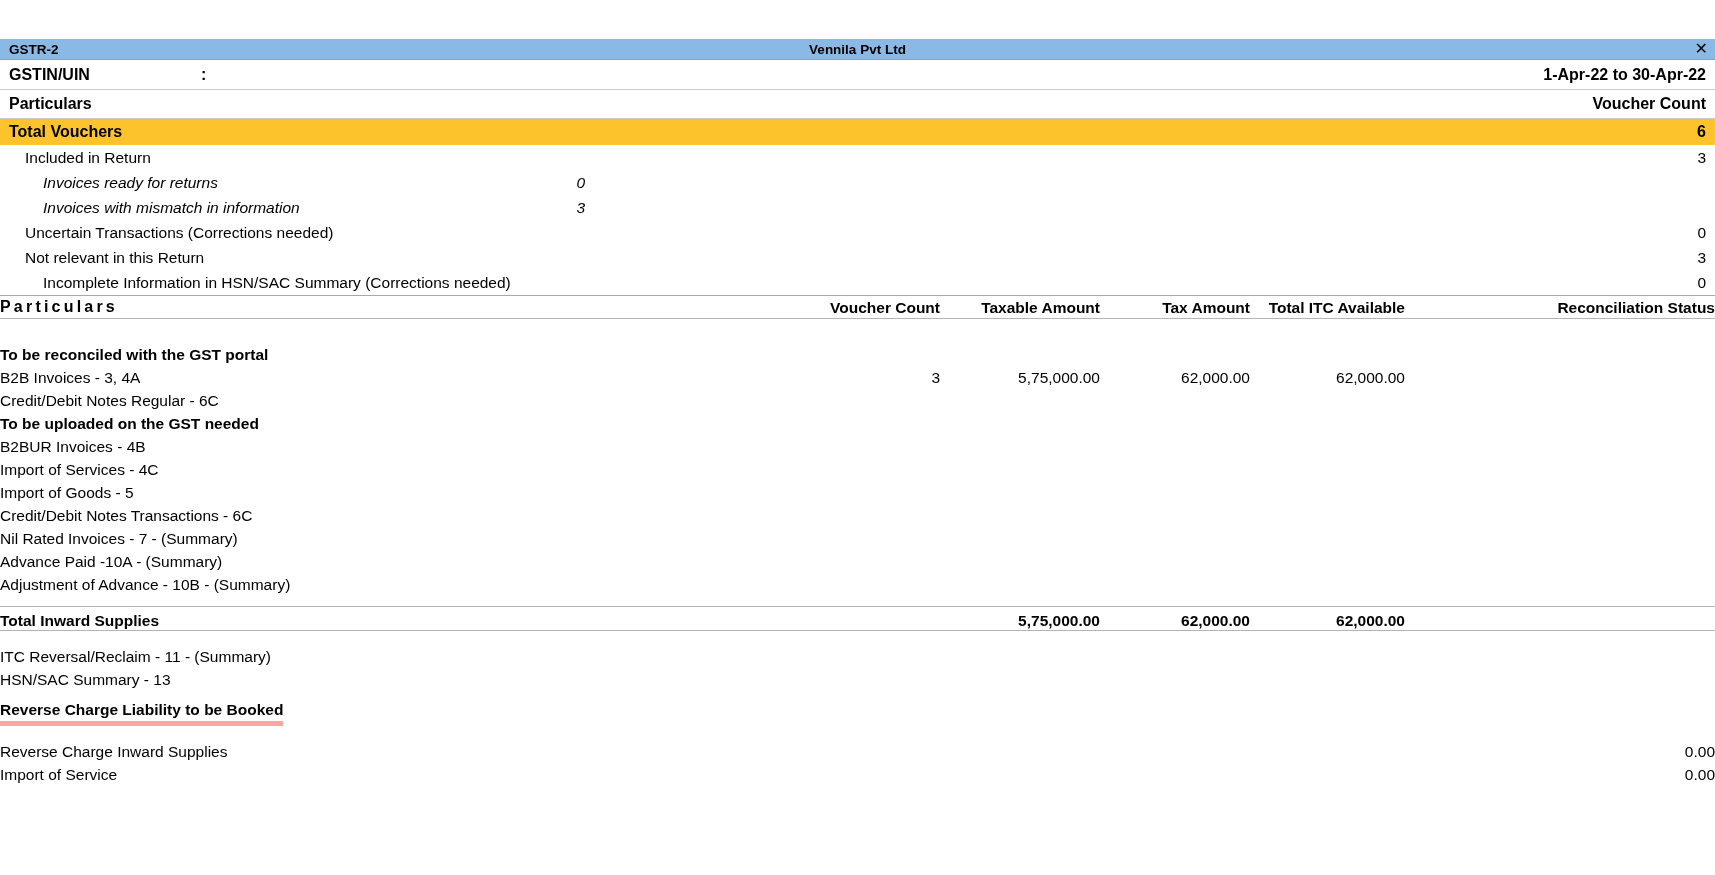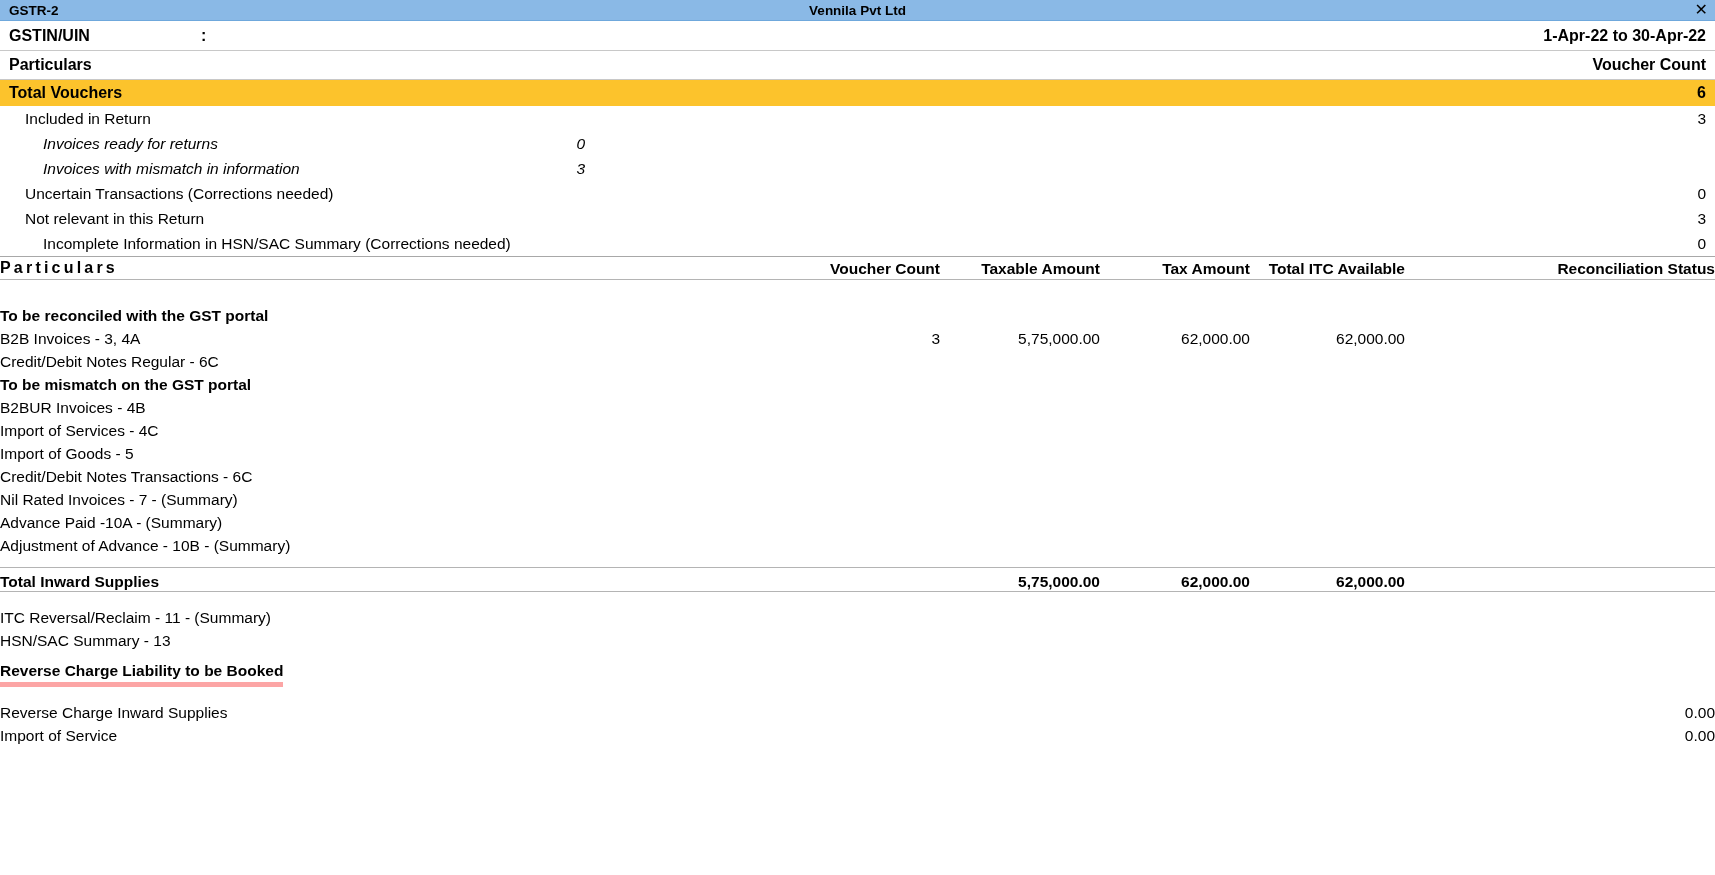--- a/index.html
+++ b/index.html
@@ -16,20 +16,21 @@
   }
 
   
   .titlebar {
     height: 20px;
     background: #8ab9e6;
     display: flex;
     align-items: center;
     position: relative;
     border-bottom: 1px solid #6fa8dc;
+    margin-top: 39px;
   }
   .titlebar-app {
     position: absolute;
     left: 9px;
     font-size: 13.5px;
     font-weight: bold;
     letter-spacing: 0px;
   }
   .titlebar-company {
     width: 100%;
@@ -296,21 +297,21 @@
     <tr class="data-row">
       <td class="r-label lvl1">Credit/Debit Notes Regular - 6C</td>
       <td class="r-num r-num-vc"></td>
       <td class="r-num"></td>
       <td class="r-num"></td>
       <td class="r-num"></td>
       <td class="r-num r-num-rs"></td>
     </tr>
 
     <tr class="data-row">
-      <td class="r-label grp-head">To be mismatch on the GST portal</td>
+      <td class="r-label grp-head">To be uploaded on the GST needed</td>
       <td></td>
         <td></td>
         <td></td>
         <td></td>
         <td></td>
     </tr>
 
     <tr class="data-row">
       <td class="r-label lvl1">B2BUR Invoices - 4B</td>
       <td class="r-num r-num-vc"></td>

